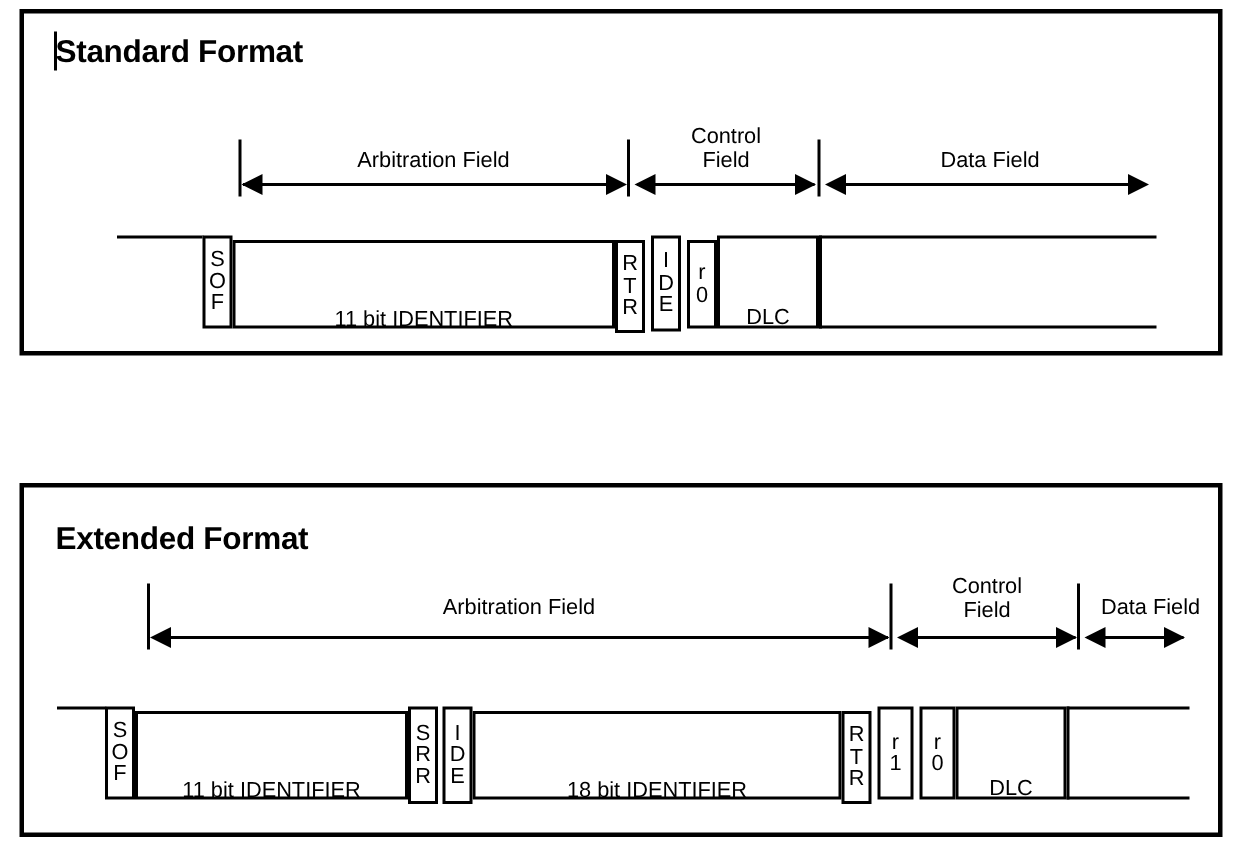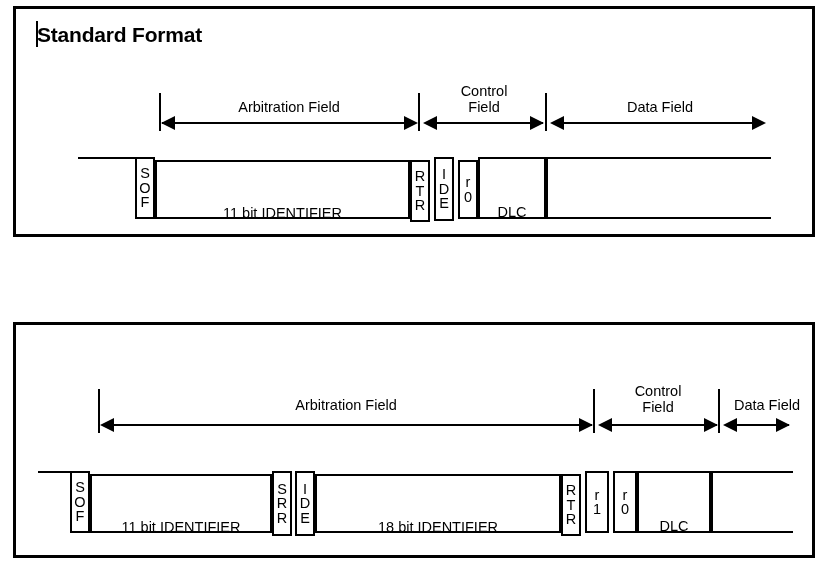--- a/index.html
+++ b/index.html
@@ -179,20 +179,21 @@
   </div>
 
   <div class="cell no-right" style="left:530px; top:148px; width:225px; height:62px;">
     <span class="txt-h"></span>
   </div>
 
 </div>
 
 <div class="panel" id="panel-extended">
 
+  <div class="panel-title" id="title-extended">Extended Format</div>
 
   <div class="tick" style="left:82px; top:64px; height:44px;"></div>
   <div class="tick" style="left:577px; top:64px; height:44px;"></div>
   <div class="tick" style="left:702px; top:64px; height:44px;"></div>
 
   <div class="field-label" style="left:82px; top:72px; width:496px;">Arbitration Field</div>
   <div class="axis-line" style="left:86px; top:99px; width:490px;"></div>
   <div class="arrowhead left" style="left:84px; top:93px;"></div>
   <div class="arrowhead right" style="left:563px; top:93px;"></div>
 

